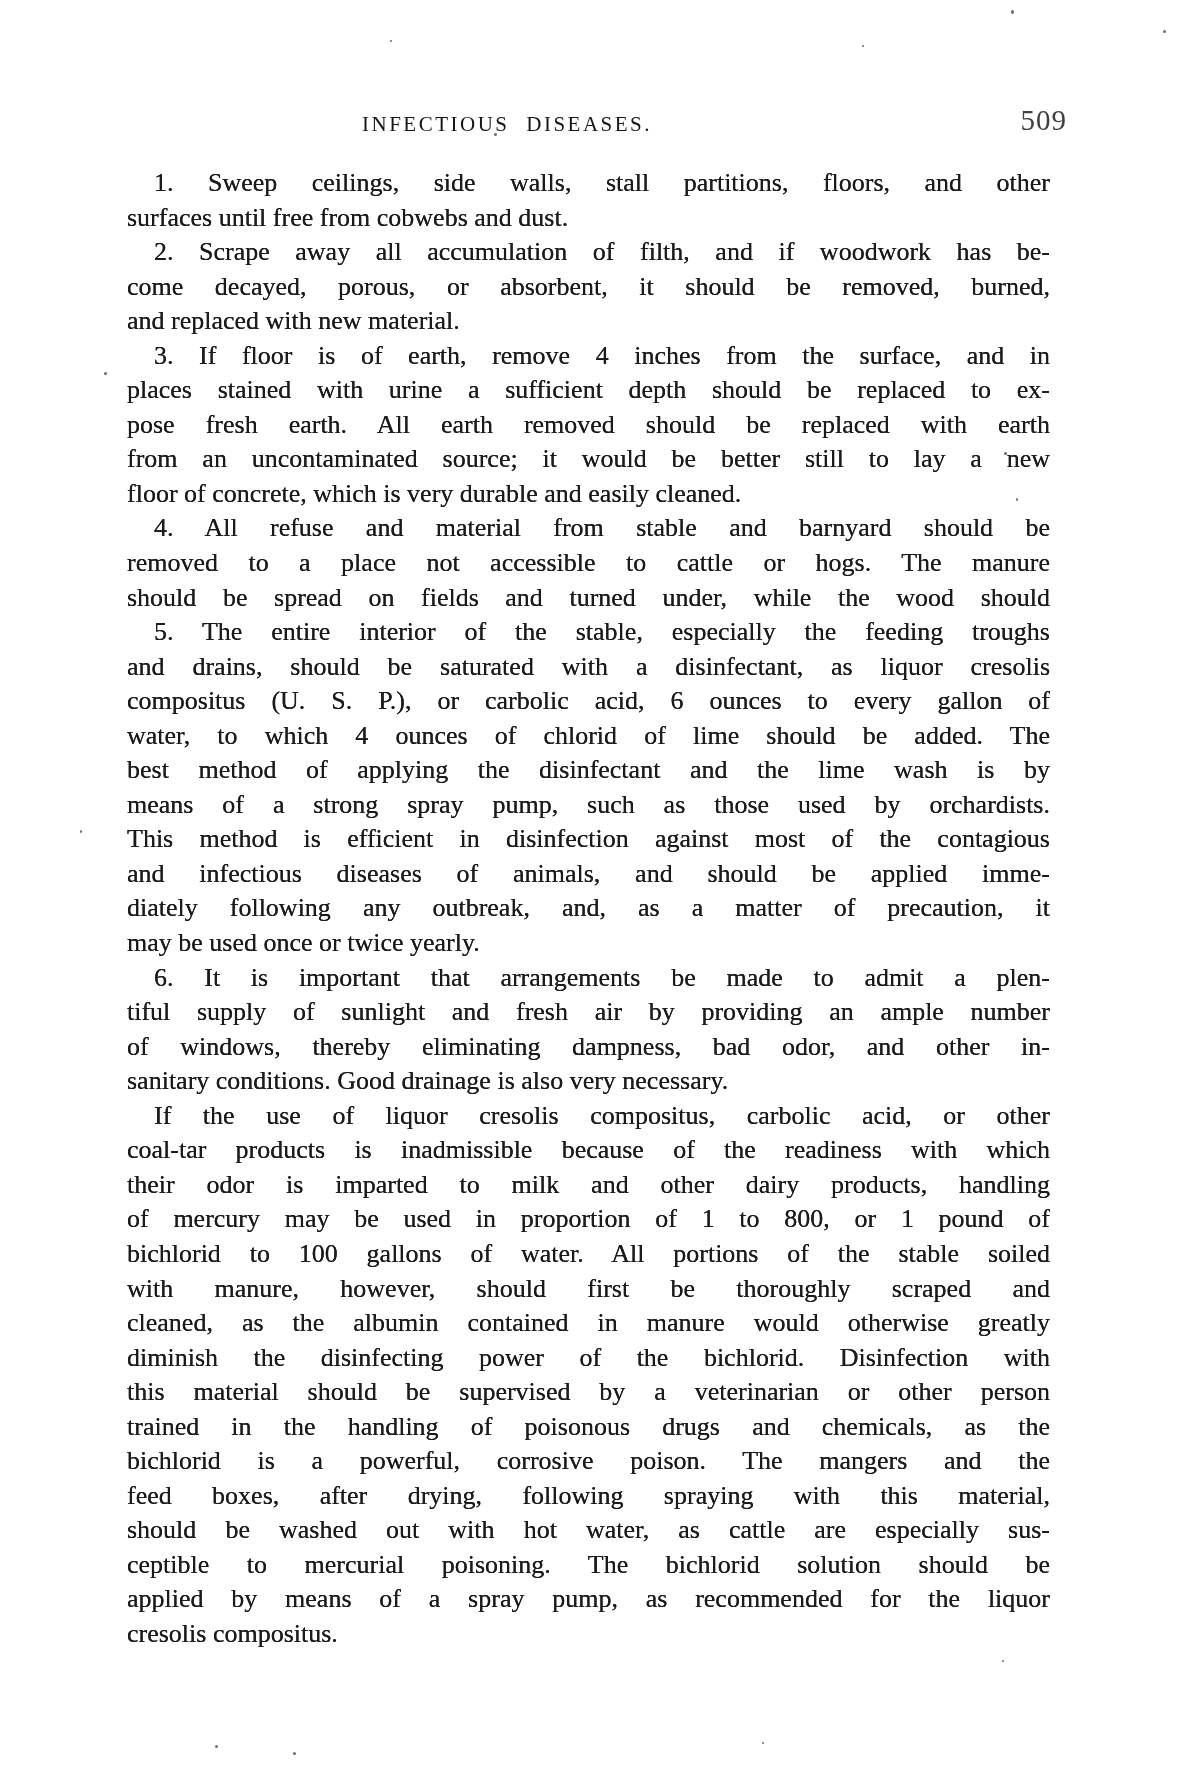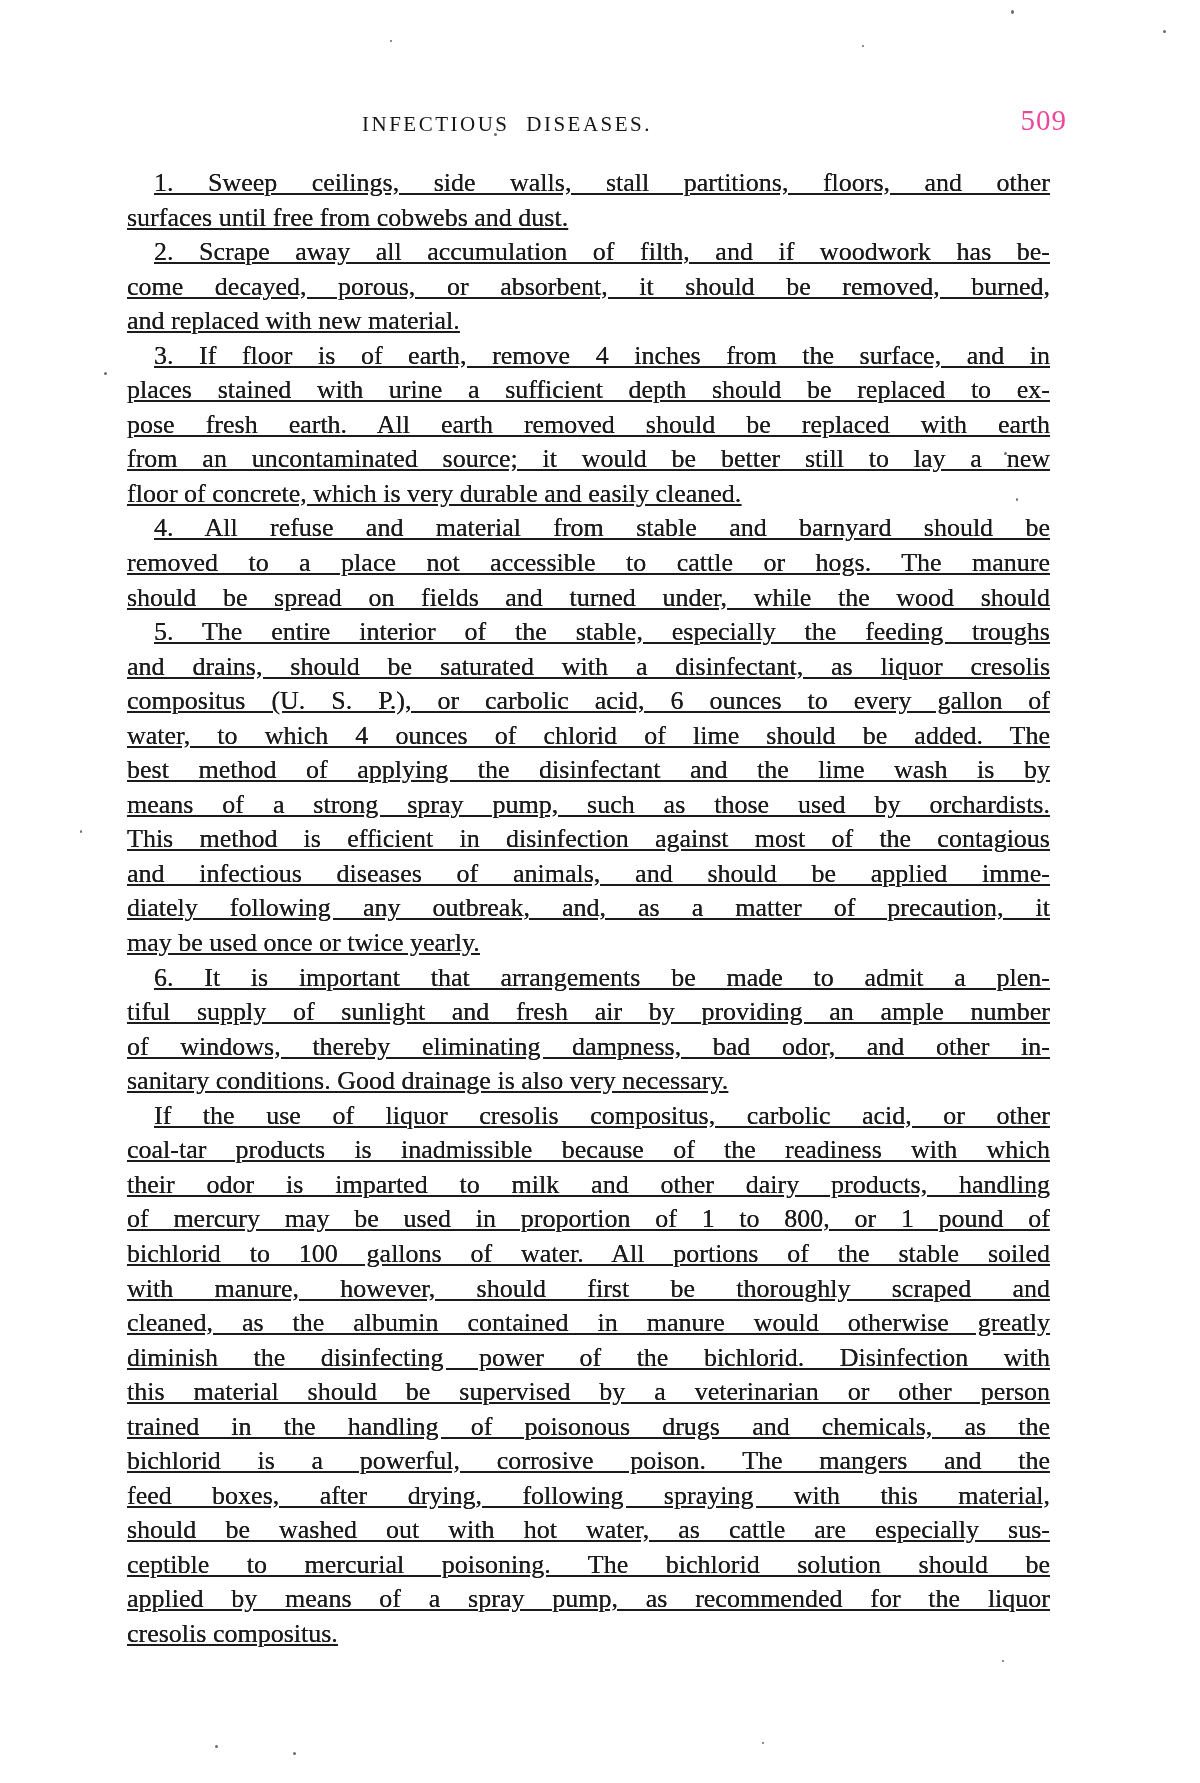--- a/index.html
+++ b/index.html
@@ -33,32 +33,32 @@
     word-spacing: 9px;
     white-space: nowrap;
     color: #151515;
   }
   .page-number {
     position: absolute;
     right: 0;
     top: 0;
     font-size: 29px;
     letter-spacing: 1px;
-    color: #ec4899;
+    color: #404040;
   }
   .page-body {
     position: absolute;
     left: 127px;
     top: 166px;
     width: 923px;
     font-size: 26px;
     line-height: 34.55px;
     text-shadow: 0 0 0.5px currentColor;
   }
-  .paragraph { margin: 0; text-decoration: underline; }
+  .paragraph { margin: 0; }
   .line {
     text-align: justify;
     text-align-last: justify;
     white-space: normal;
   }
   .line.first { padding-left: 27px; }
   .line.last { text-align-last: left; }
   .speck {
     position: absolute;
     background: #3a3a3a;

